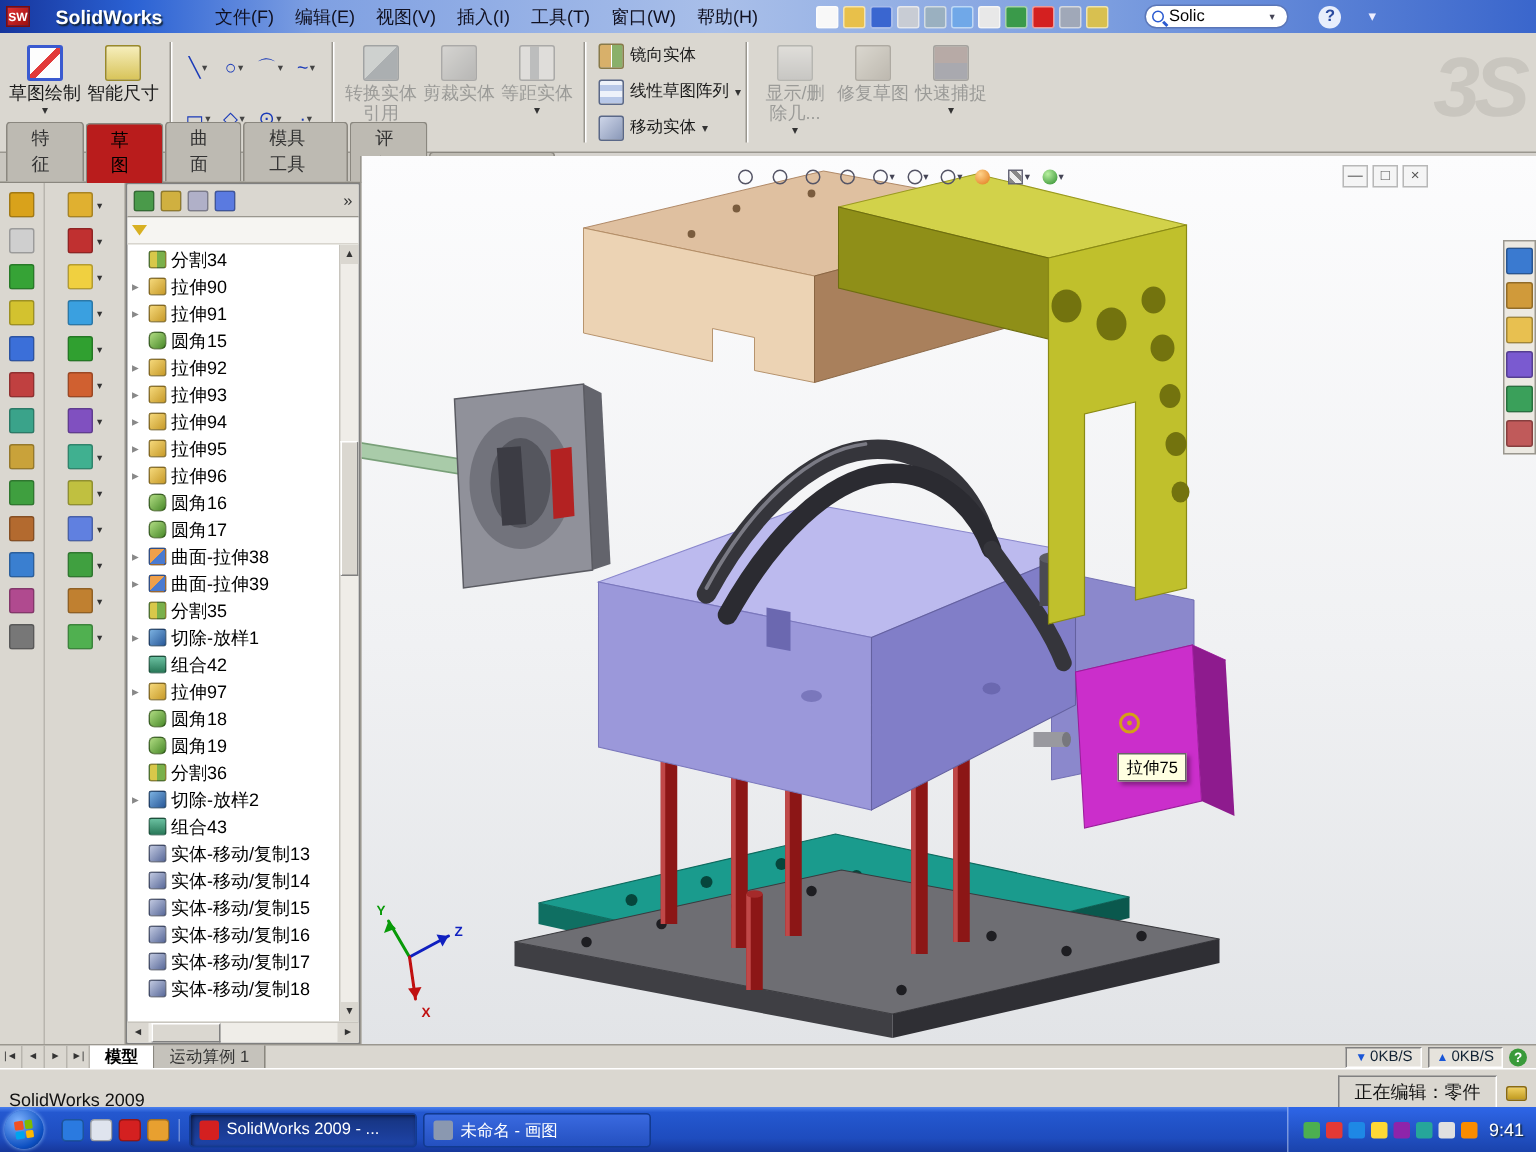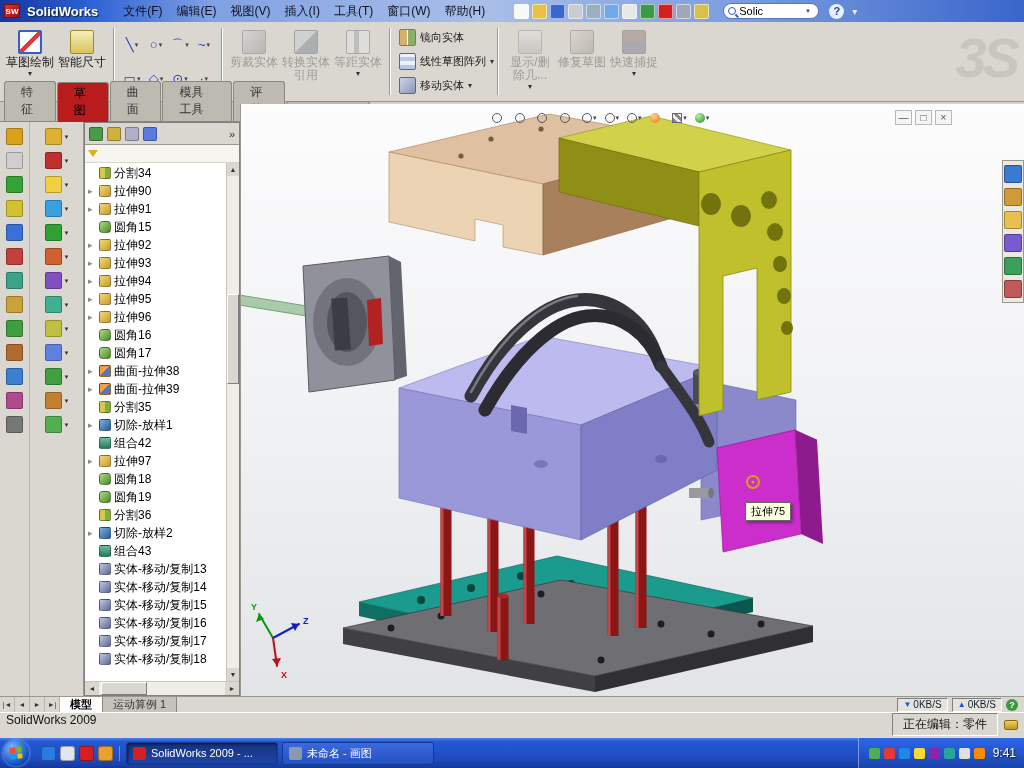--- a/index.html
+++ b/index.html
@@ -2,21 +2,21 @@
 <html><head>
 <meta charset="utf-8">
 <style>
   *{margin:0;padding:0;box-sizing:border-box;font-family:"Liberation Sans","DejaVu Sans",sans-serif;}
   body{width:1024px;height:768px;position:relative;overflow:hidden;background:#d6d3ce;font-size:12px;-webkit-font-smoothing:antialiased;}
   .raised{border:1px solid;border-color:#fff #808080 #808080 #fff;}
 
   
   #titlebar{position:absolute;left:0;top:0;width:1024px;height:22px;
     background:linear-gradient(90deg,#16359c 0px,#2b62d4 90px,#7fa0e2 210px,#a9bfe9 480px,#7b9ddf 740px,#3a66cc 1024px);
-    display:flex;align-items:center;gap:4px;padding:7px 4px;}
+    display:flex;align-items:center;gap:14px;padding:7px 4px;}
   #sw-logo{width:16px;height:14px;background:linear-gradient(135deg,#e23232,#9c1010);border:1px solid #7d0c0c;color:#fff;
     font-size:8px;font-weight:bold;display:flex;align-items:center;justify-content:center;margin-right:3px;}
   #app-name{color:#fff;font-weight:bold;font-size:13px;margin-right:14px;text-shadow:1px 1px 1px #123;}
   .menu-item{color:#101020;padding:2px 7px;cursor:default;}
   #title-icons{display:flex;align-items:center;gap:3px;margin-left:18px;}
   .ti-ic{width:15px;height:15px;border:1px solid rgba(255,255,255,.55);border-radius:2px;}
   #search-wrap{display:flex;align-items:center;background:#fff;border:1px solid #5a76b8;border-radius:8px;height:16px;
     padding:0 4px;margin-left:10px;width:96px;gap:3px;}
   #search-input{border:none;outline:none;width:64px;font-size:11px;background:transparent;}
   .mag{width:8px;height:8px;border:1.5px solid #2a5ad0;border-radius:50%;position:relative;flex:none;}
@@ -137,21 +137,21 @@
   .sheet-tab.active{background:#fff;font-weight:bold;color:#000;}
   #net-cluster{margin-left:auto;display:flex;align-items:center;gap:4px;padding-right:6px;}
   .net-badge{display:flex;align-items:center;gap:2px;background:#e6e3dc;border:1px solid;border-color:#808080 #fff #fff #808080;
     padding:0 5px;height:14px;font-size:10px;color:#123;}
   .net-arrow{color:#1a56d6;font-size:8px;font-weight:bold;}
   .net-help{width:12px;height:12px;border-radius:50%;background:#3a9a3a;color:#fff;font-size:9px;font-weight:bold;
     display:flex;align-items:center;justify-content:center;}
 
   
   #statusbar{position:absolute;left:0;top:712px;width:1024px;height:28px;background:#dad7d0;border-top:1px solid #fff;
-    display:flex;align-items:flex-start;padding:0 6px;gap:6px;}
+    display:flex;align-items:flex-end;padding:0 6px;gap:6px;}
   #status-left{color:#111;}
   #status-right{margin-left:auto;display:flex;align-items:center;gap:6px;}
   .status-cell{border:1px solid;border-color:#808080 #fff #fff #808080;padding:2px 10px;color:#111;}
   .status-key{width:14px;height:10px;background:linear-gradient(180deg,#f0d060,#c09a20);border:1px solid #8a6a10;border-radius:2px;}
 
   
   #taskbar{position:absolute;left:0;top:738px;width:1024px;height:30px;
     background:linear-gradient(180deg,#4a80ee 0%,#2458d0 12%,#1e4cbe 70%,#16379a 100%);display:flex;align-items:center;}
   #start-orb{width:26px;height:26px;border-radius:50%;margin:0 6px 0 3px;position:relative;flex:none;
     background:radial-gradient(circle at 35% 30%,#7fb4ff,#0b4ec0 70%,#062a70);box-shadow:0 0 3px #9cf;}
@@ -276,28 +276,28 @@
   </div>
 
   <div class="sk-cell">
     <span class="sk-glyph">∙</span>
     <span class="sk-arrow">▾</span>
   </div>
 </div>
   <div class="vsep"></div>
   <div style="display:flex;">
   <div class="tb-btn disabled">
+    <span class="tb-icon ic-convert"></span>
+    <span class="tb-label">转换实体引用</span>
+    <span class="tb-arrow" style="visibility: hidden;">▾</span>
+  </div>
+
+  <div class="tb-btn disabled">
     <span class="tb-icon ic-trim"></span>
     <span class="tb-label">剪裁实体</span>
-    <span class="tb-arrow" style="visibility: hidden;">▾</span>
-  </div>
-
-  <div class="tb-btn disabled">
-    <span class="tb-icon ic-convert"></span>
-    <span class="tb-label">转换实体引用</span>
     <span class="tb-arrow" style="visibility: hidden;">▾</span>
   </div>
 
   <div class="tb-btn disabled">
     <span class="tb-icon ic-offset"></span>
     <span class="tb-label">等距实体</span>
     <span class="tb-arrow">▾</span>
   </div>
 </div>
   <div class="vsep"></div>

